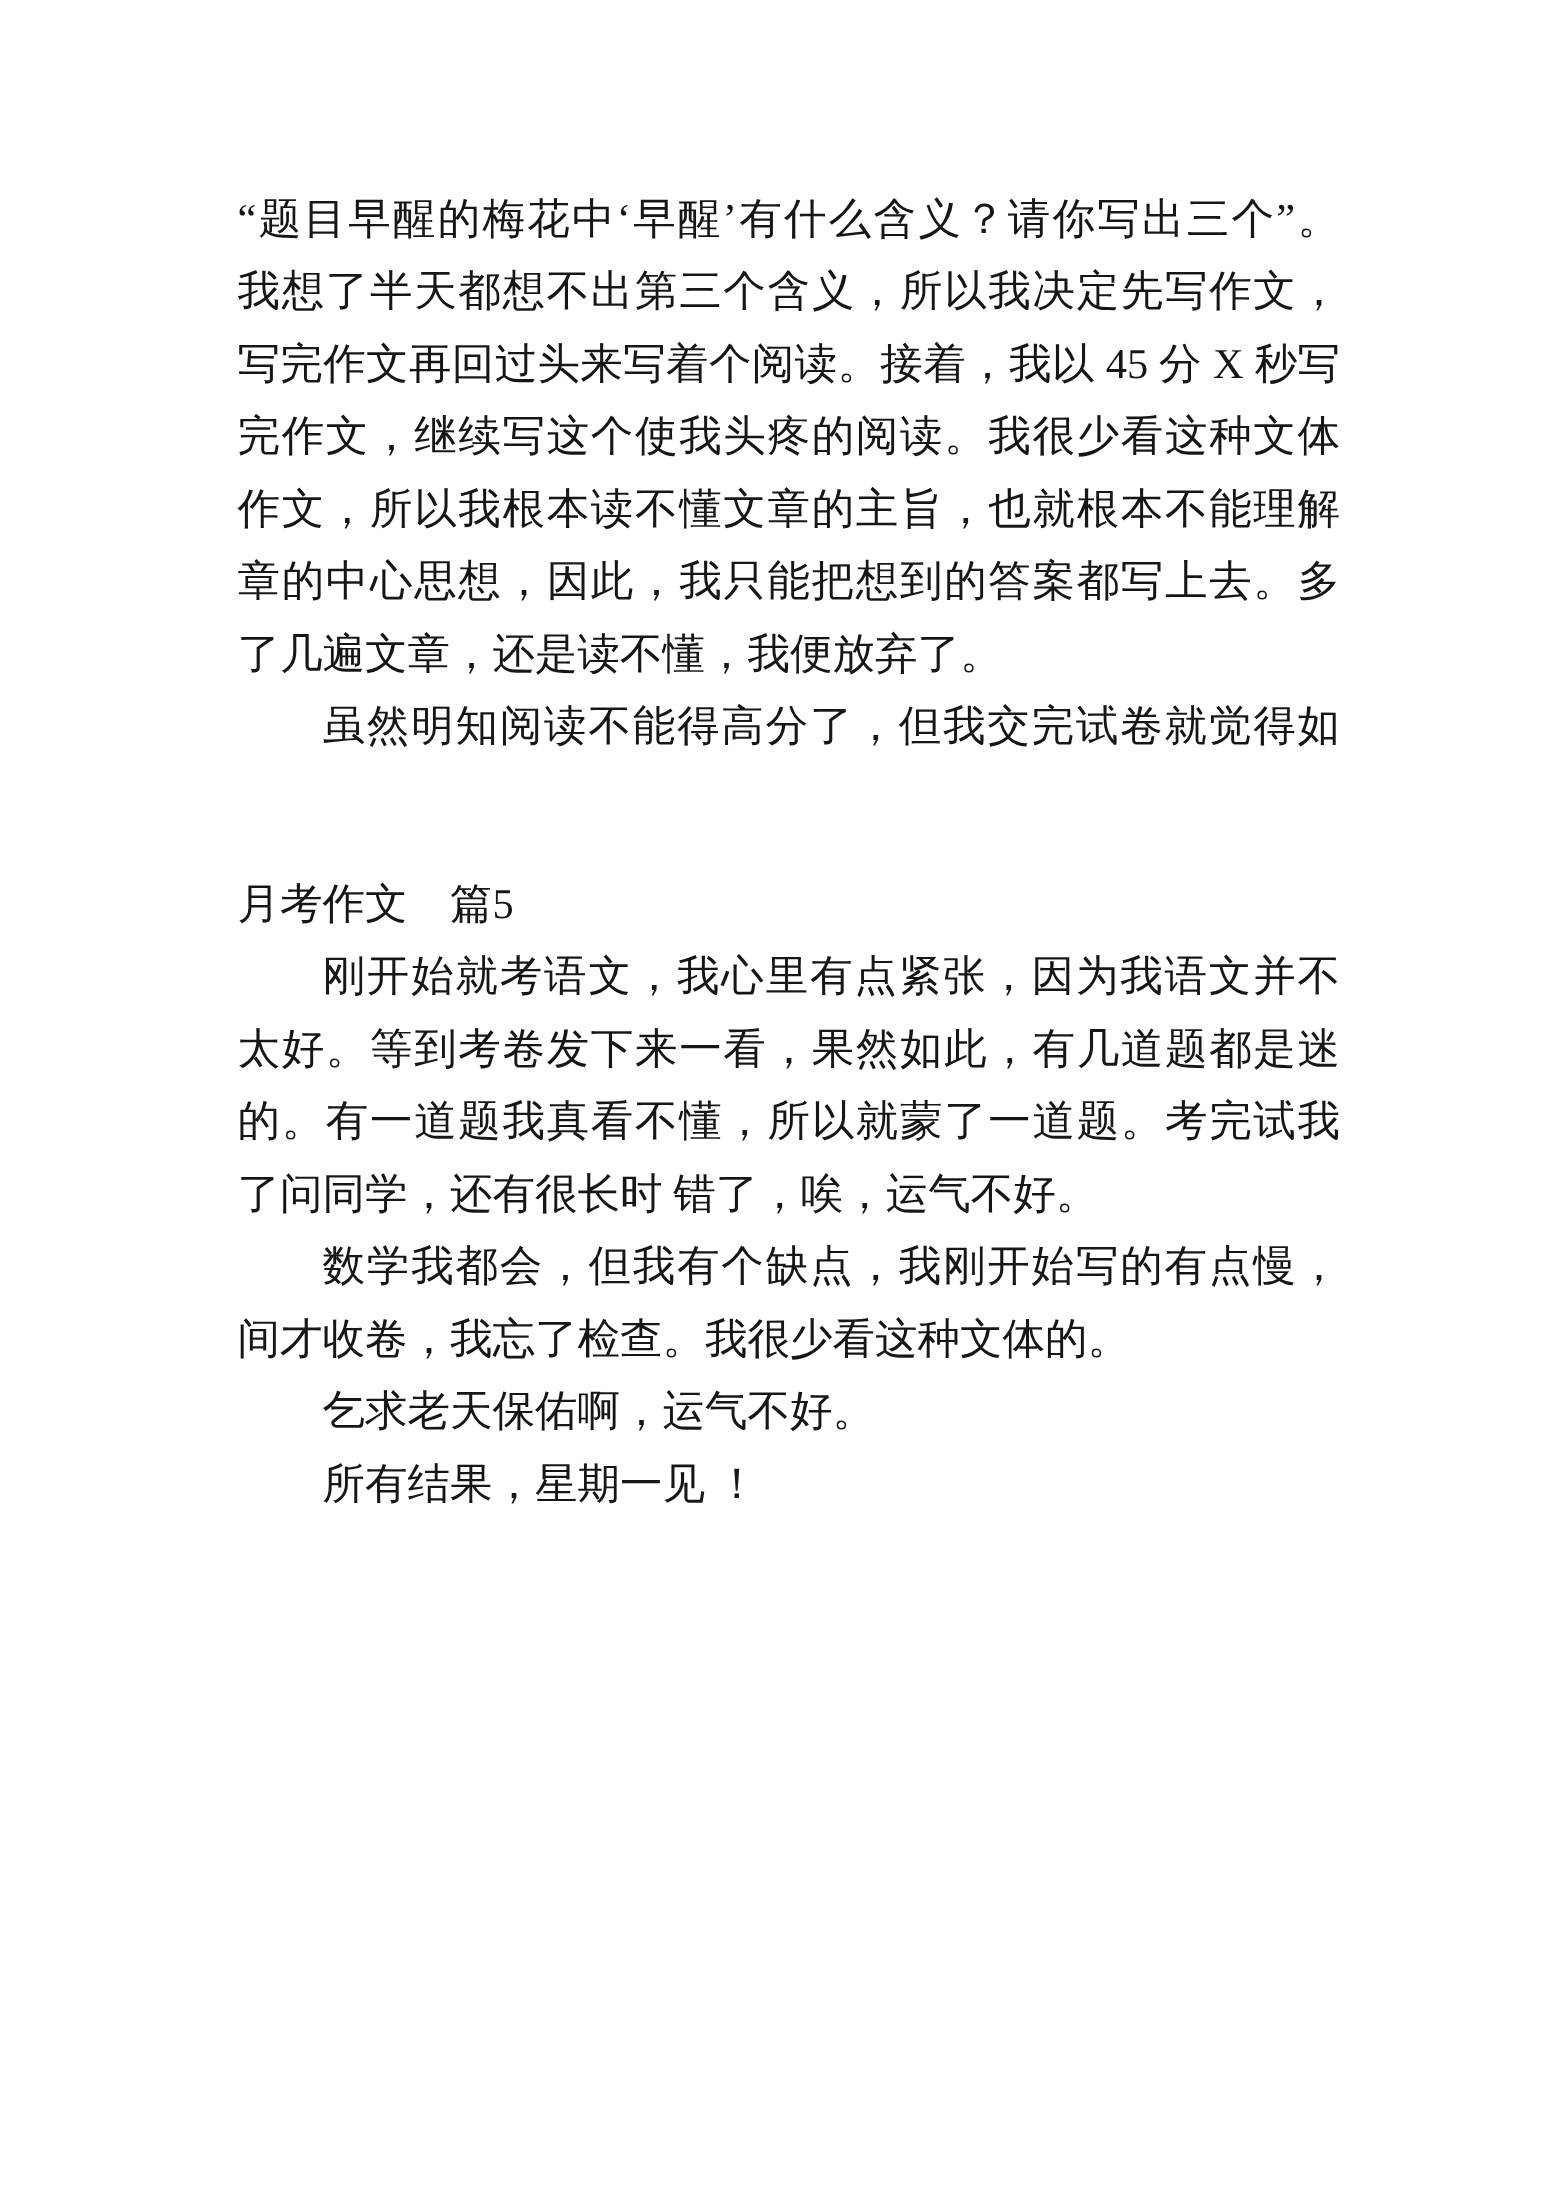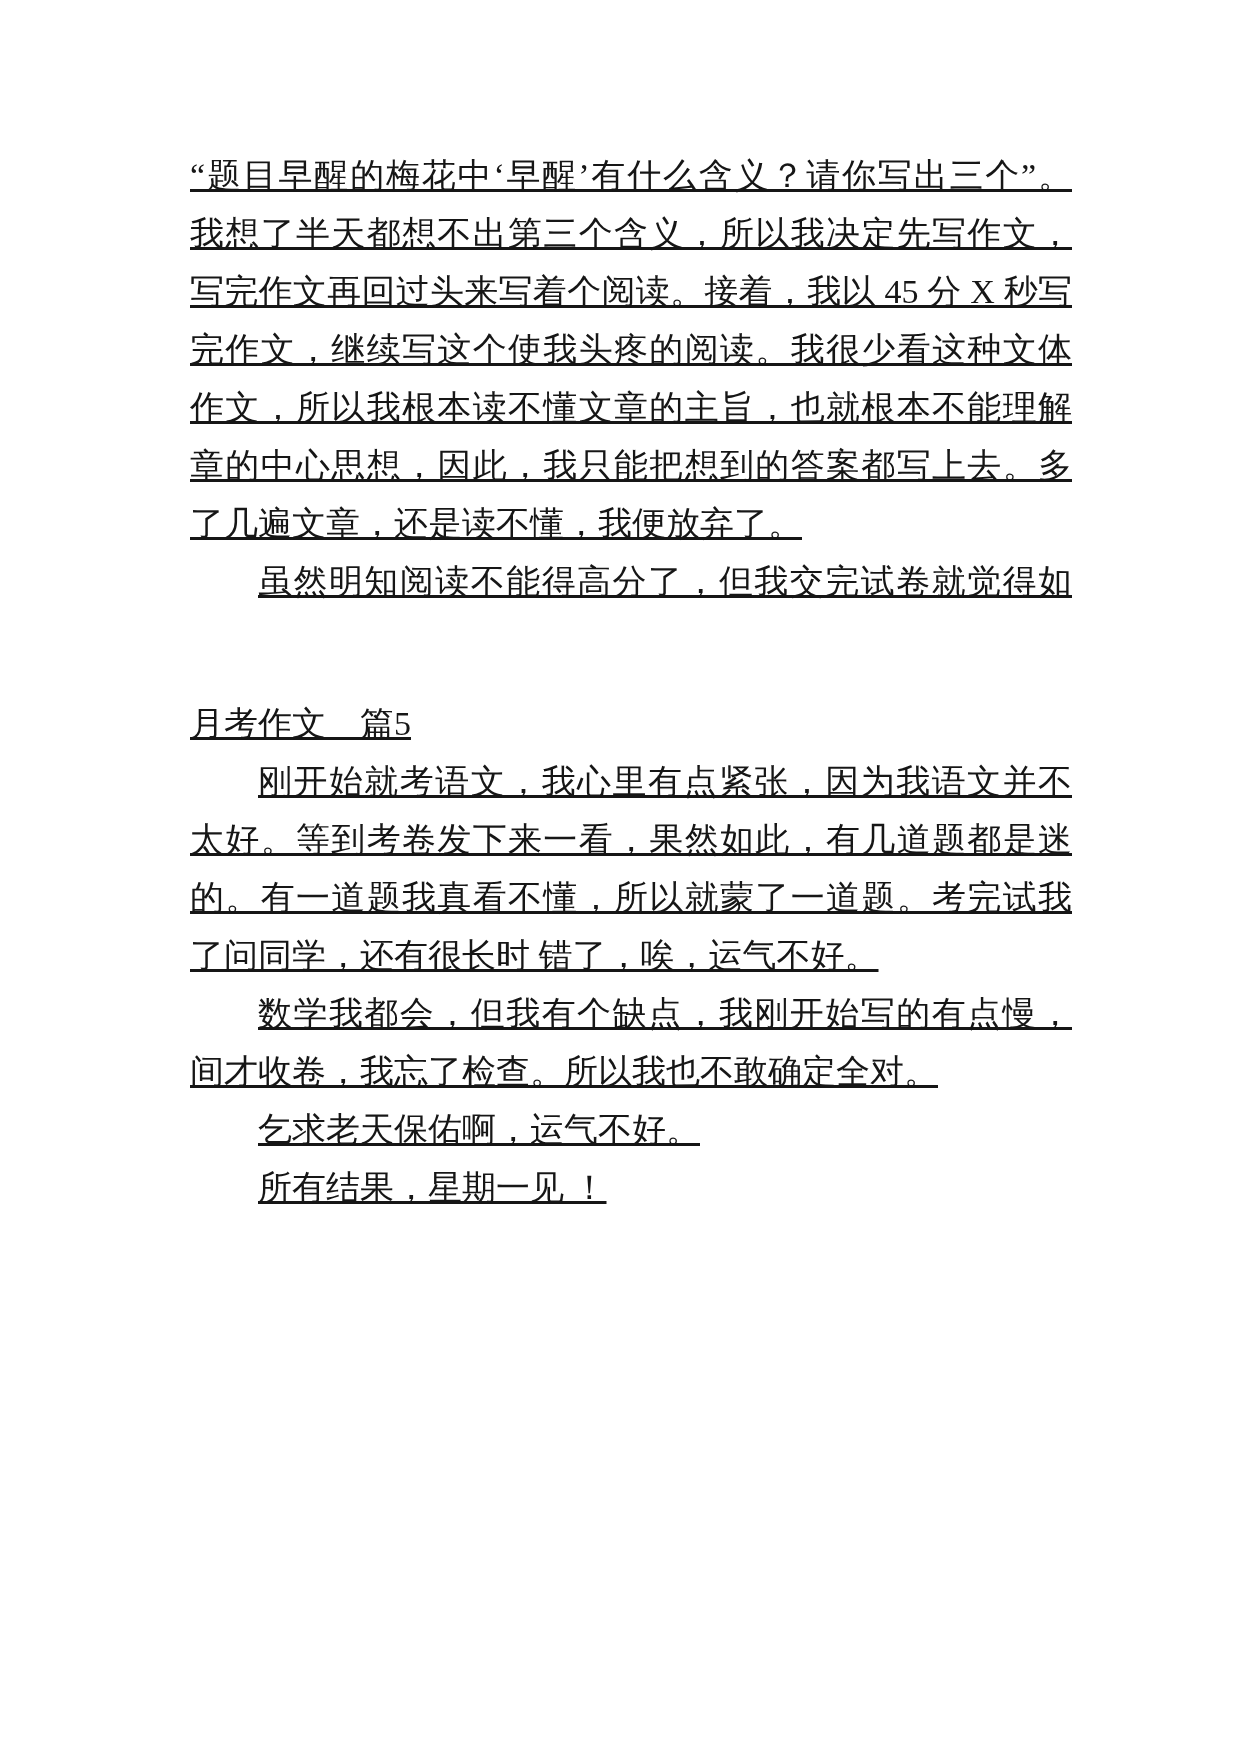--- a/index.html
+++ b/index.html
@@ -33,21 +33,20 @@
     font-weight: 400;
   }
   .block { margin: 0; padding: 0; }
   .line {
     white-space: pre-wrap;
     text-align: justify;
     text-align-last: justify;
     text-justify: inter-ideograph;
     height: 58px;
     overflow: hidden;
-    text-decoration: underline;
   }
   .line.final {
     text-align-last: left;
   }
   .line.first-indent {
     padding-left: 68px;
   }
   .block.heading {
     margin-top: 84px;
   }
@@ -79,21 +78,21 @@
       <div class="block paragraph">
       </div>
       <div class="block paragraph">
         <div class="line first-indent">刚开始就考语文，我心里有点紧张，因为我语文并不算</div>
         <div class="line">太好。等到考卷发下来一看，果然如此，有几道题都是迷茫</div>
         <div class="line">的。有一道题我真看不懂，所以就蒙了一道题。考完试我问</div>
         <div class="line final">了问同学，还有很长时 错了，唉，运气不好。</div>
       </div>
       <div class="block paragraph">
         <div class="line first-indent">数学我都会，但我有个缺点，我刚开始写的有点慢，就</div>
-        <div class="line final">间才收卷，我忘了检查。所以我也不敢确定全对。</div>
+        <div class="line final">间才收卷，我忘了检查。我很少看这种文体的。</div>
       </div>
       <div class="block paragraph">
         <div class="line final first-indent">乞求老天保佑啊，运气不好。</div>
       </div>
       <div class="block paragraph">
         <div class="line final first-indent">所有结果，星期一见 ！</div>
       </div>
     </div>
 </div>
 

